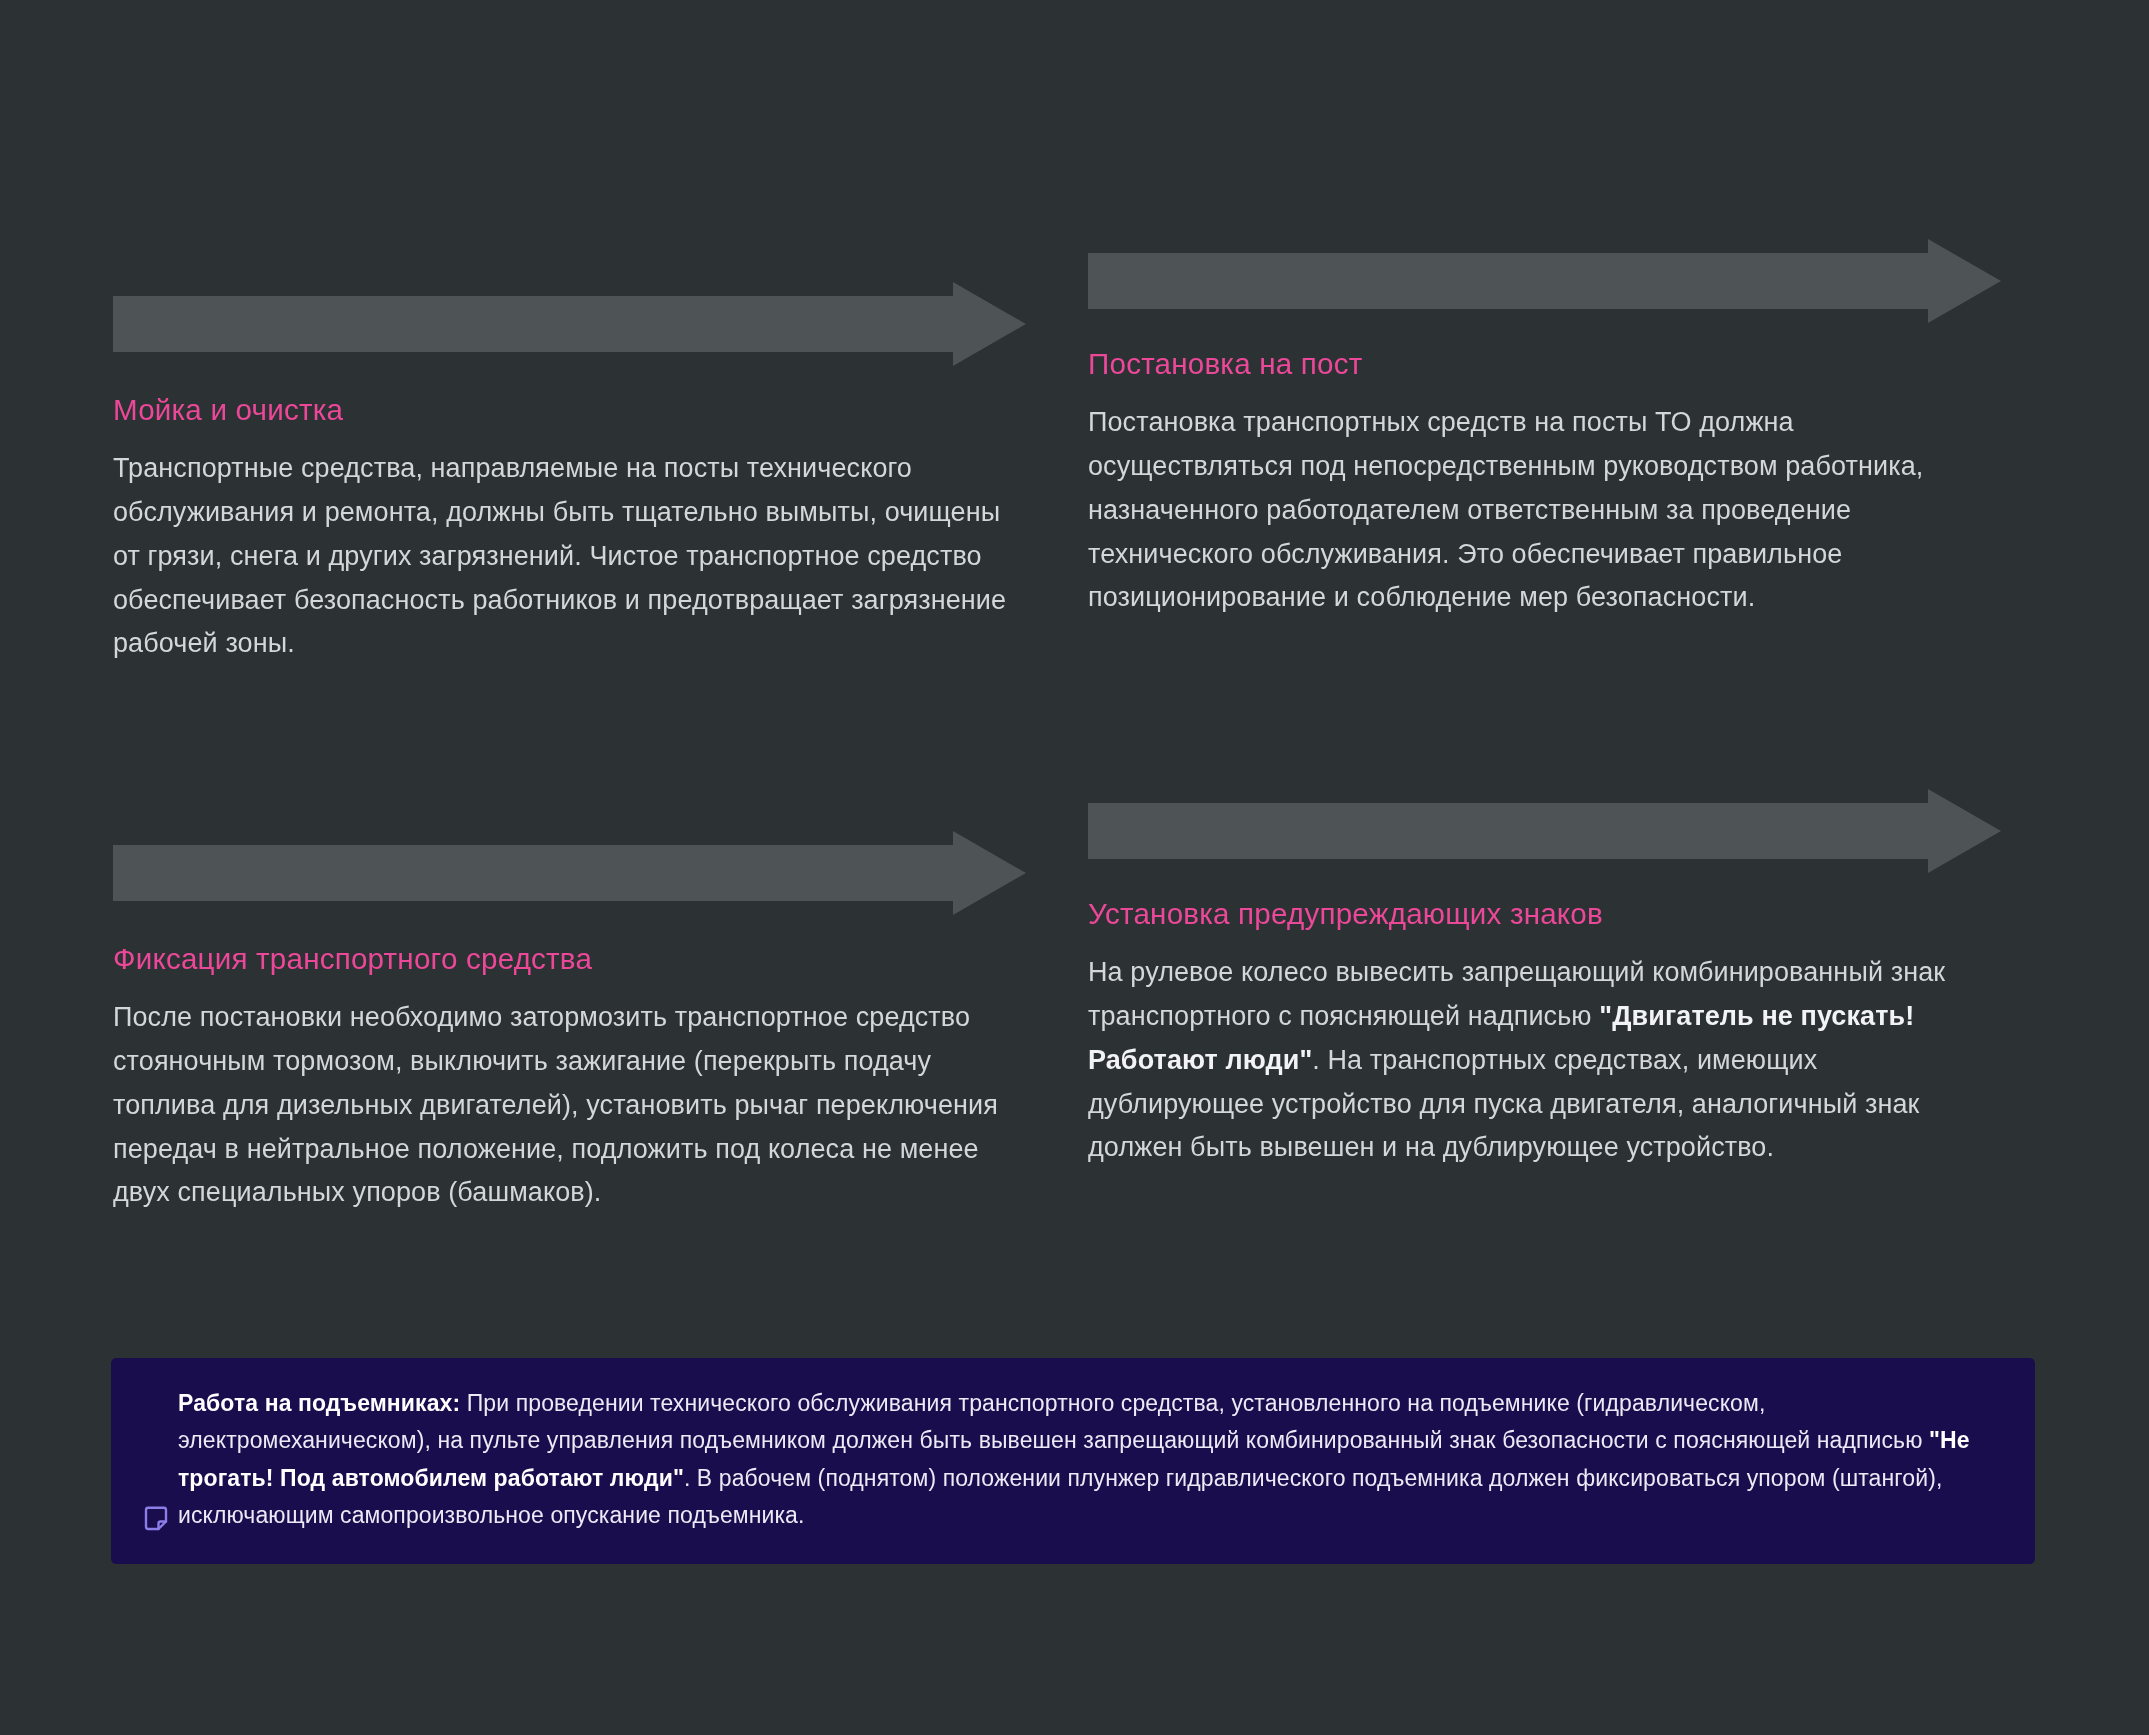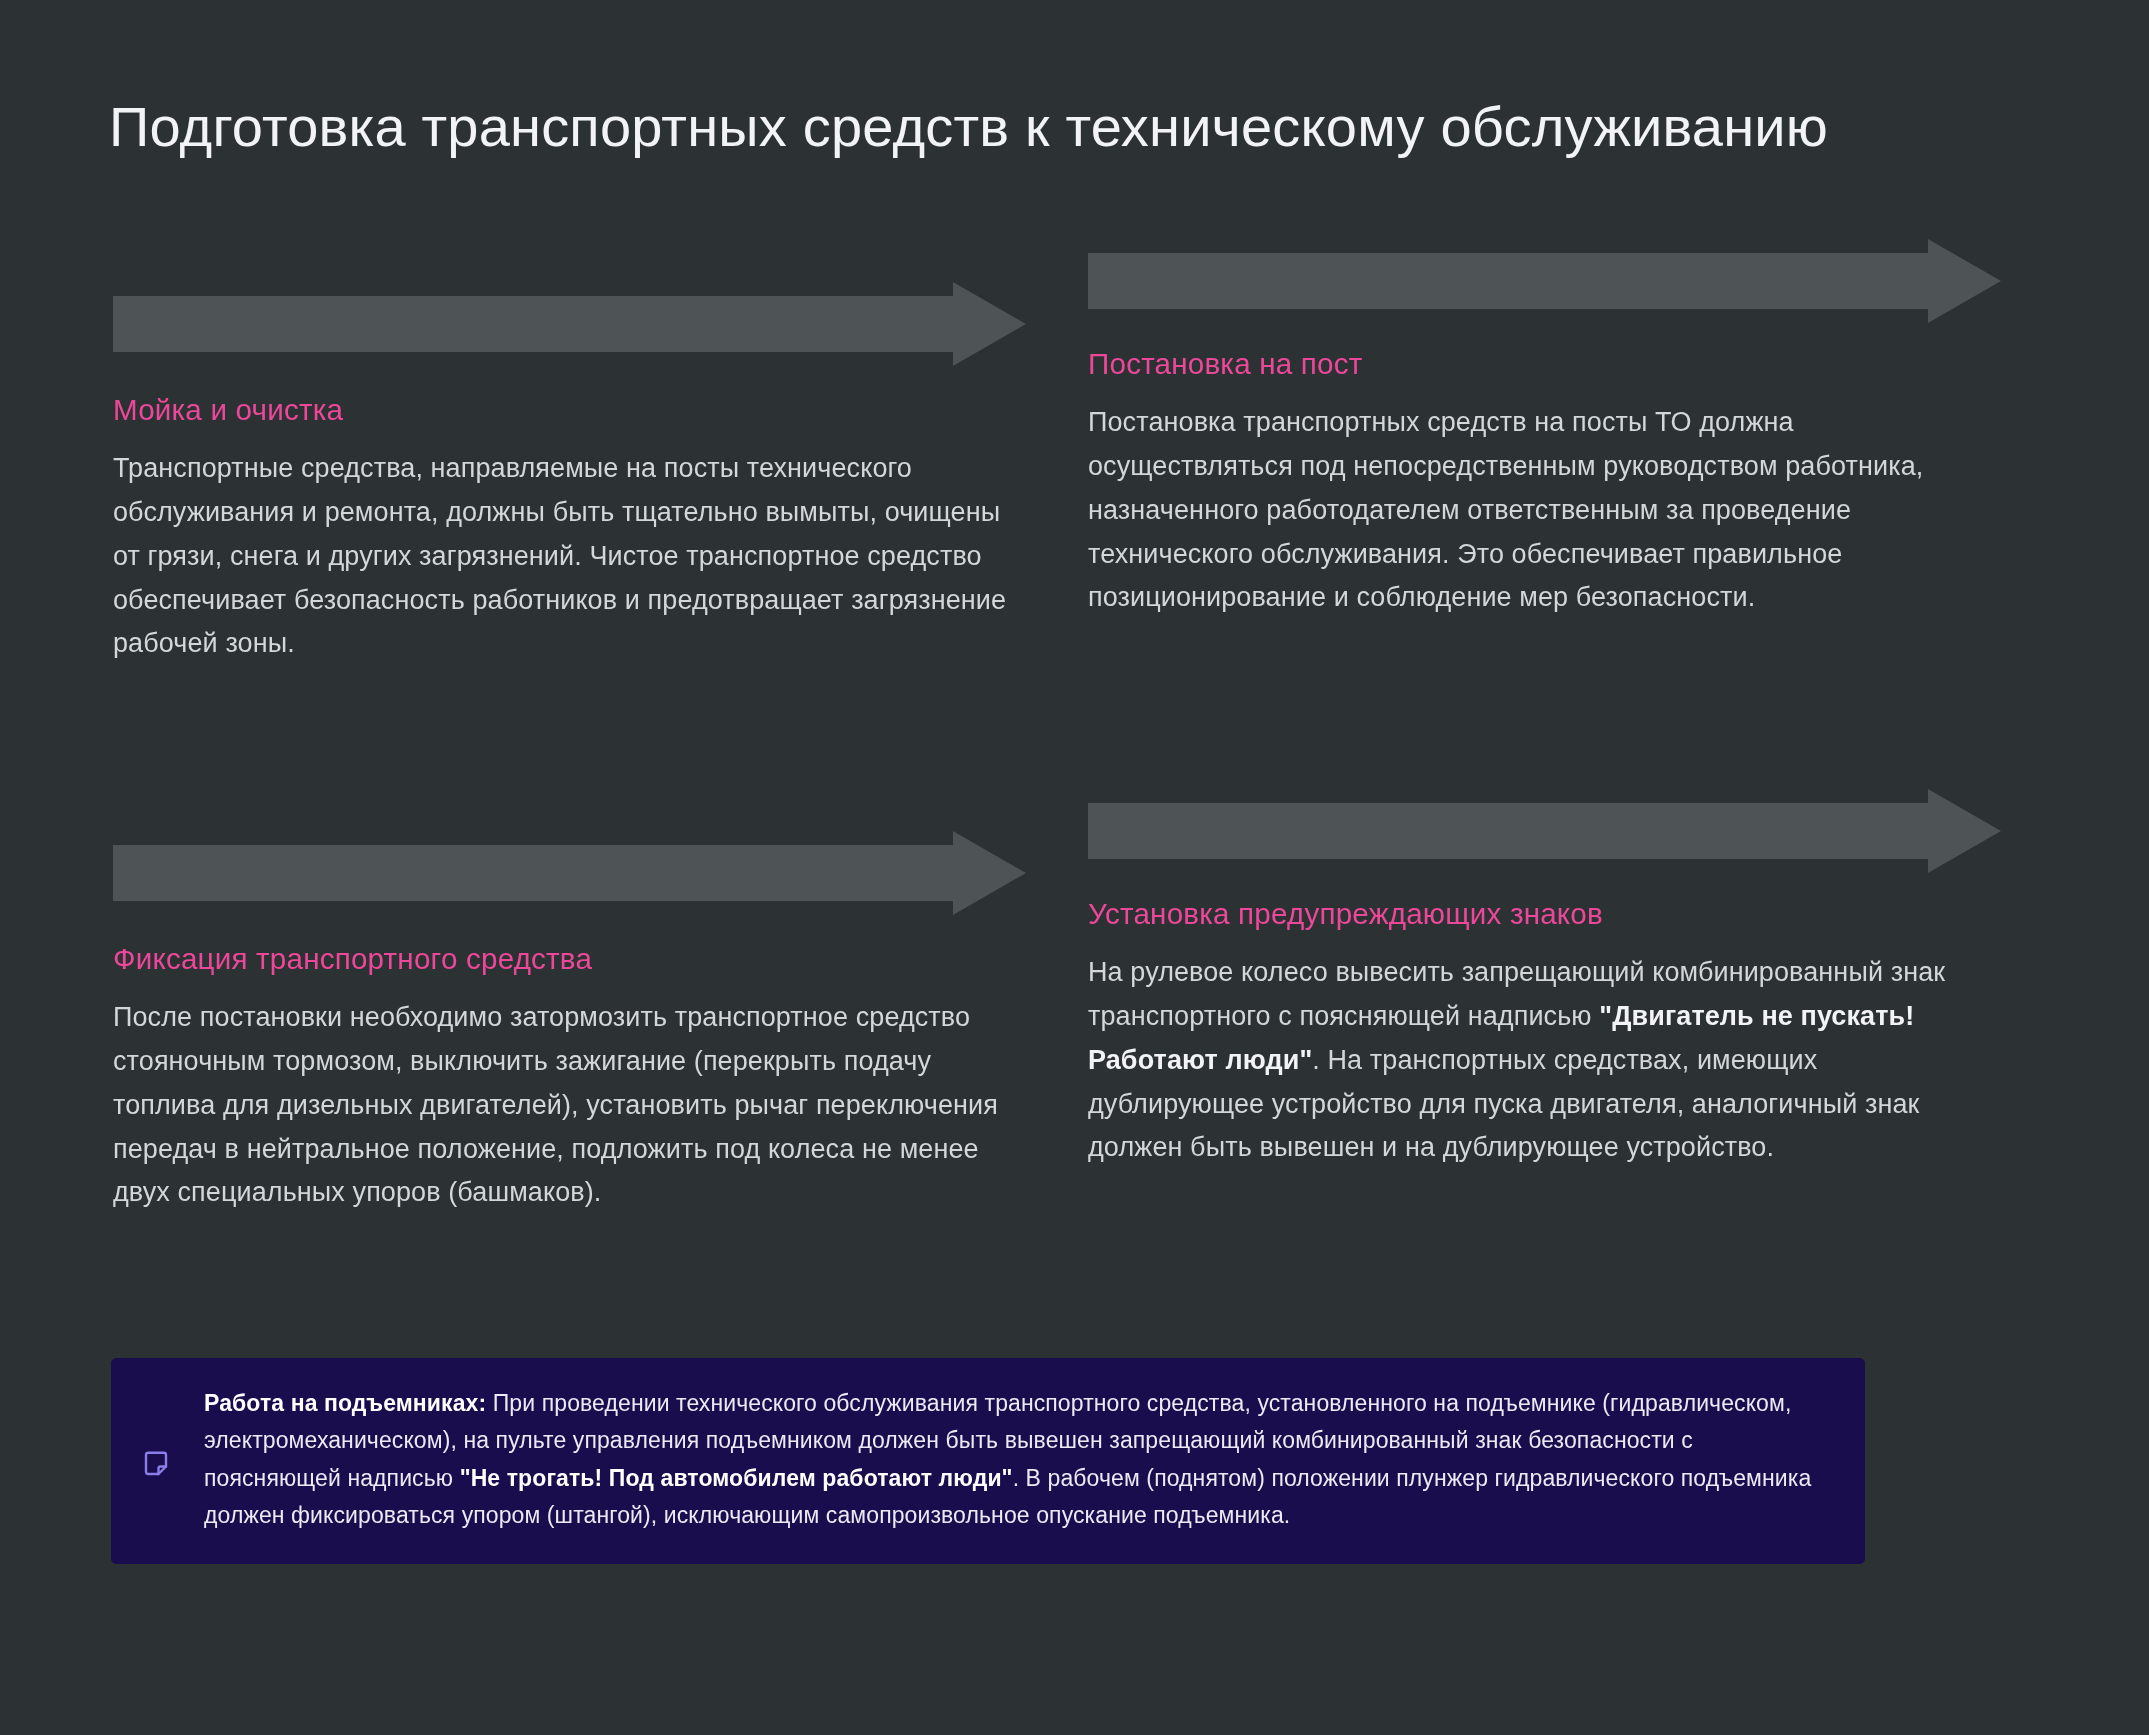--- a/index.html
+++ b/index.html
@@ -106,28 +106,28 @@
   }
 
   
   .col-right .step-title { margin-top: 36px; }
 
   
   .callout {
     position: absolute;
     left: 111px;
     top: 1358px;
-    width: 1754px;
+    width: 1924px;
     background: #190d4d;
     border-radius: 5.4px;
     padding: 27px 32px 30px 30px;
     box-sizing: border-box;
     display: flex;
-    gap: 33px;
-    align-items: center;
+    gap: 7px;
+    align-items: flex-end;
   }
   .callout-icon {
     flex: 0 0 auto;
     margin-top: 9px;
     width: 30px;
     height: 30px;
   }
   .callout-icon svg { display: block; }
   .callout-text {
     color: #eceaf6;
@@ -135,21 +135,20 @@
     line-height: 1.62;
     letter-spacing: 0.1px;
   }
   .callout-text b { font-weight: 700; color: #ffffff; }
 </style>
 </head>
 <body style="background: rgb(44, 49, 51);">
 
 <div class="page">
 
-  <h1 class="page-title">Подготовка транспортных средств к техническому обслуживанию</h1>
 
   <div class="steps">
 
     <div class="step col-left row-top">
       <div class="arrow">
         <div class="shaft" style="background: rgb(78, 83, 86);"></div>
         <div class="head" style="border-left-color: rgb(78, 83, 86);"></div>
       </div>
       <div class="step-title">Мойка и очистка</div>
       <div class="step-body">Транспортные средства, направляемые на посты технического обслуживания и ремонта, должны быть тщательно вымыты, очищены от грязи, снега и других загрязнений. Чистое транспортное средство обеспечивает безопасность работников и предотвращает загрязнение рабочей зоны.</div>

